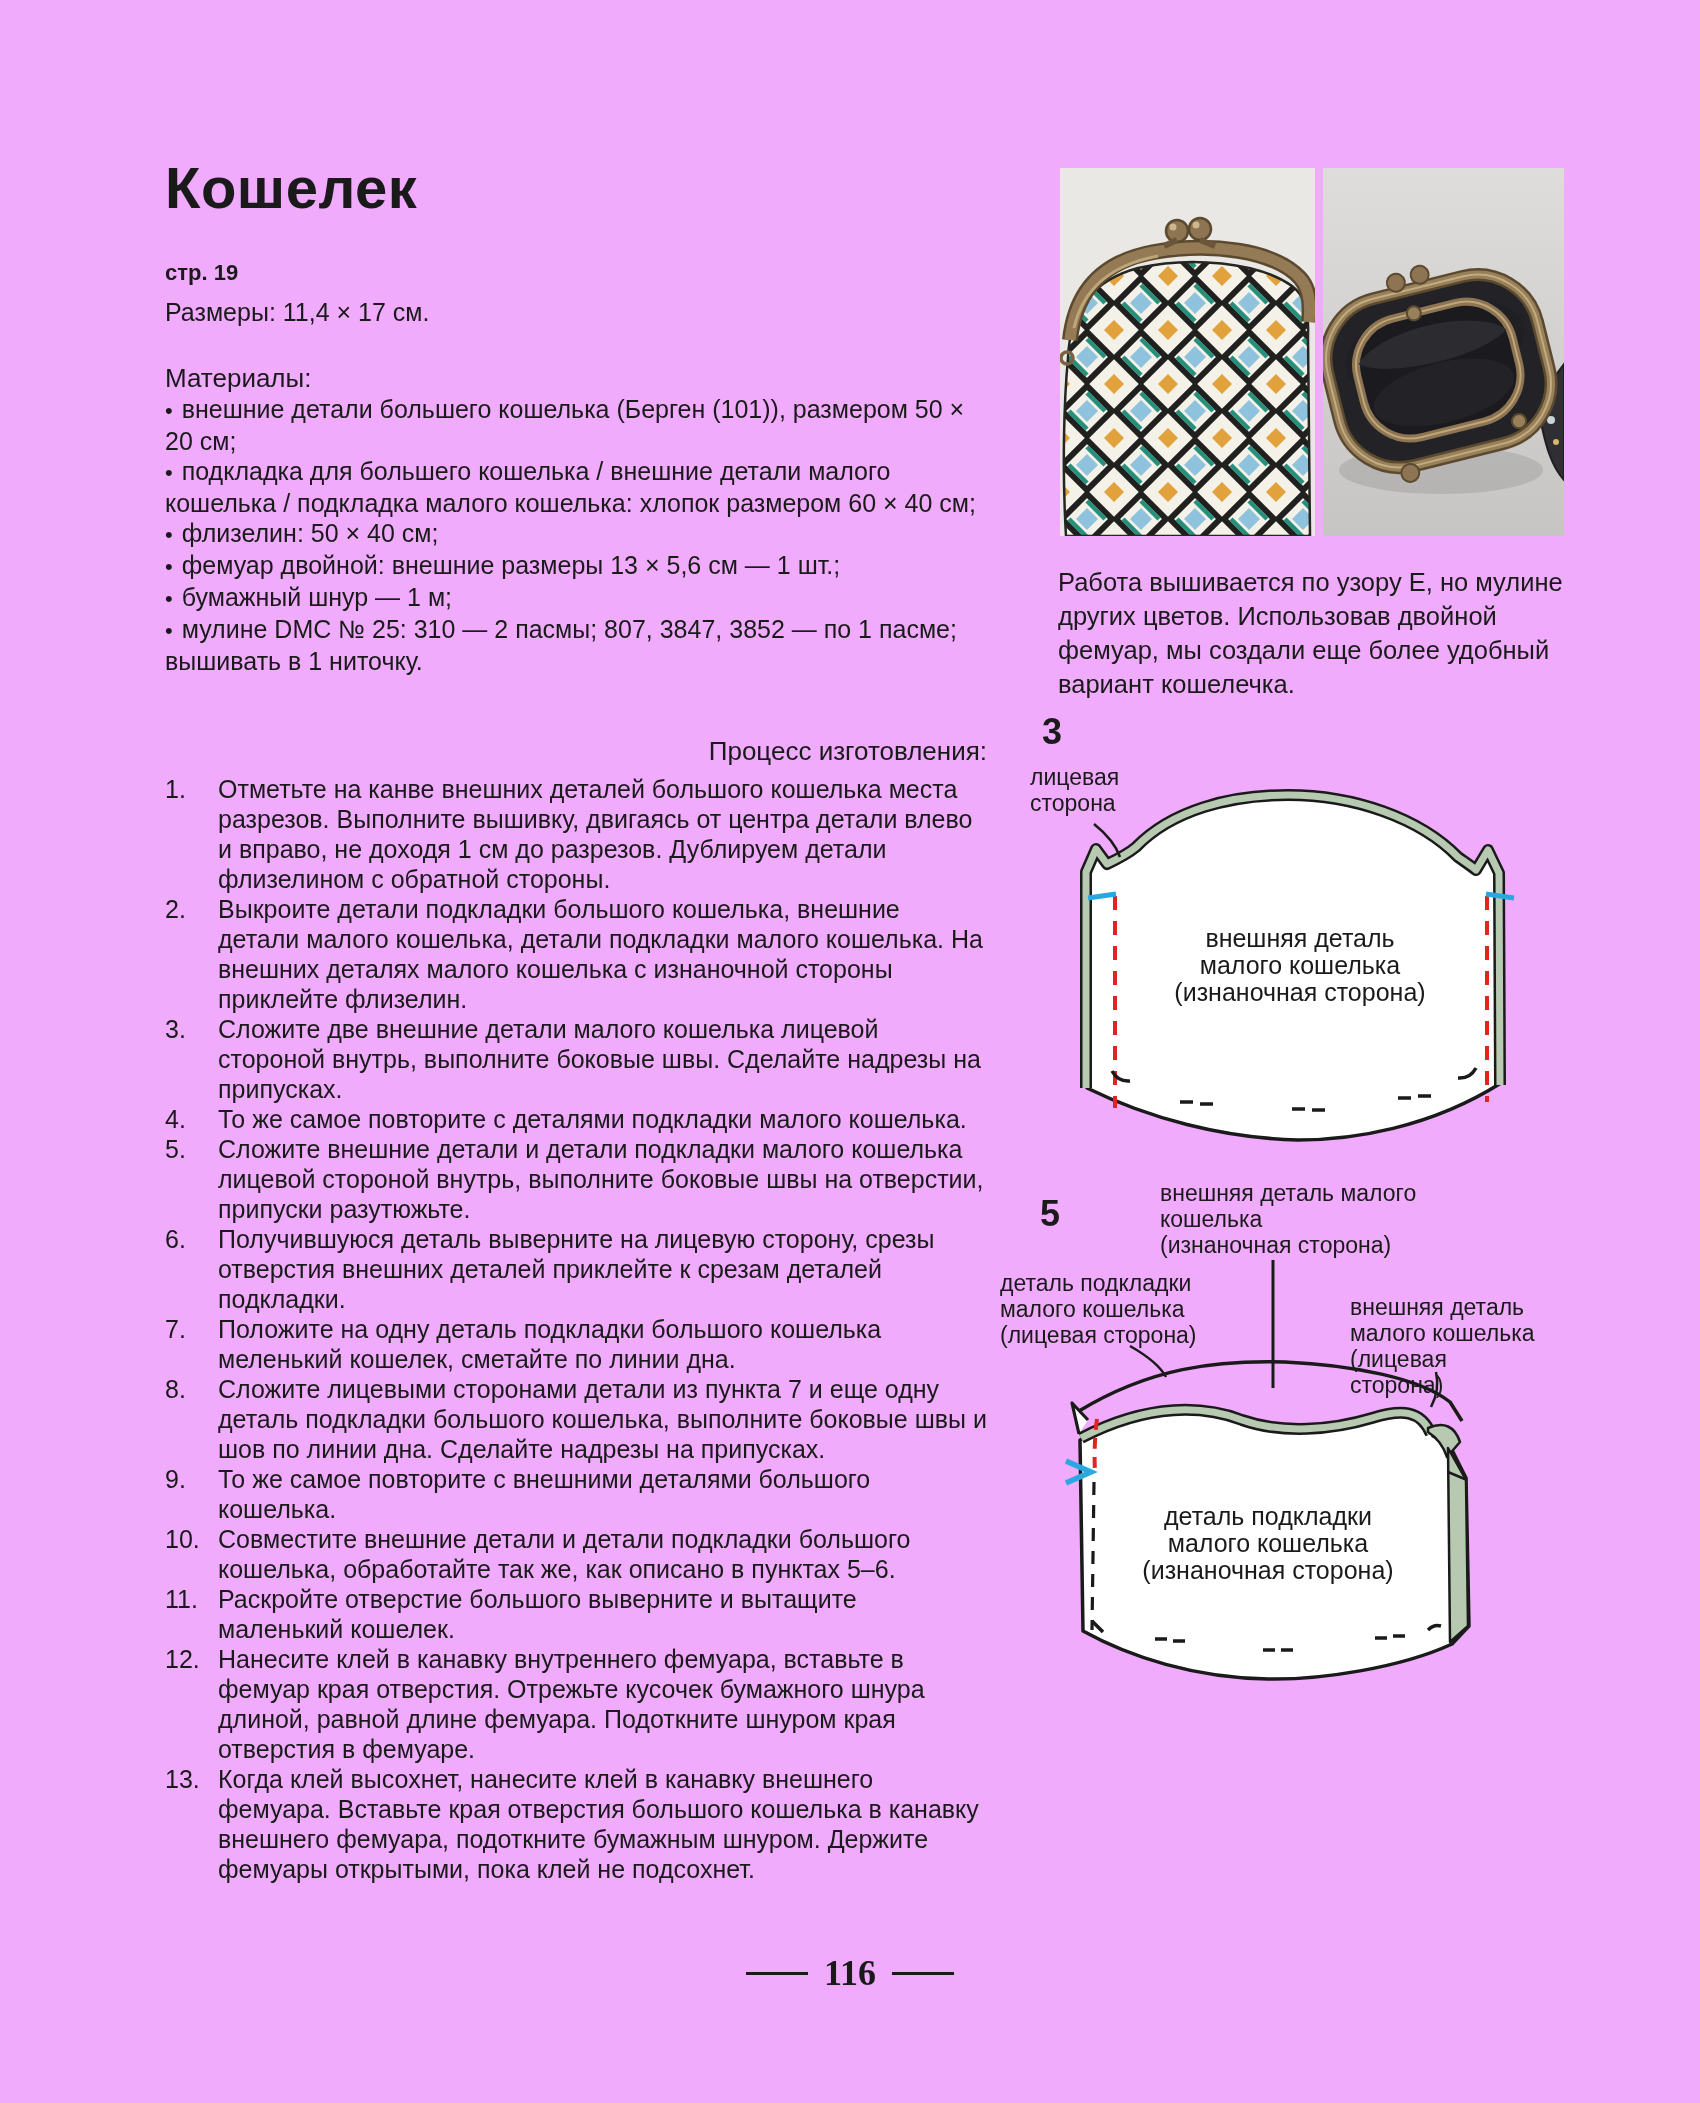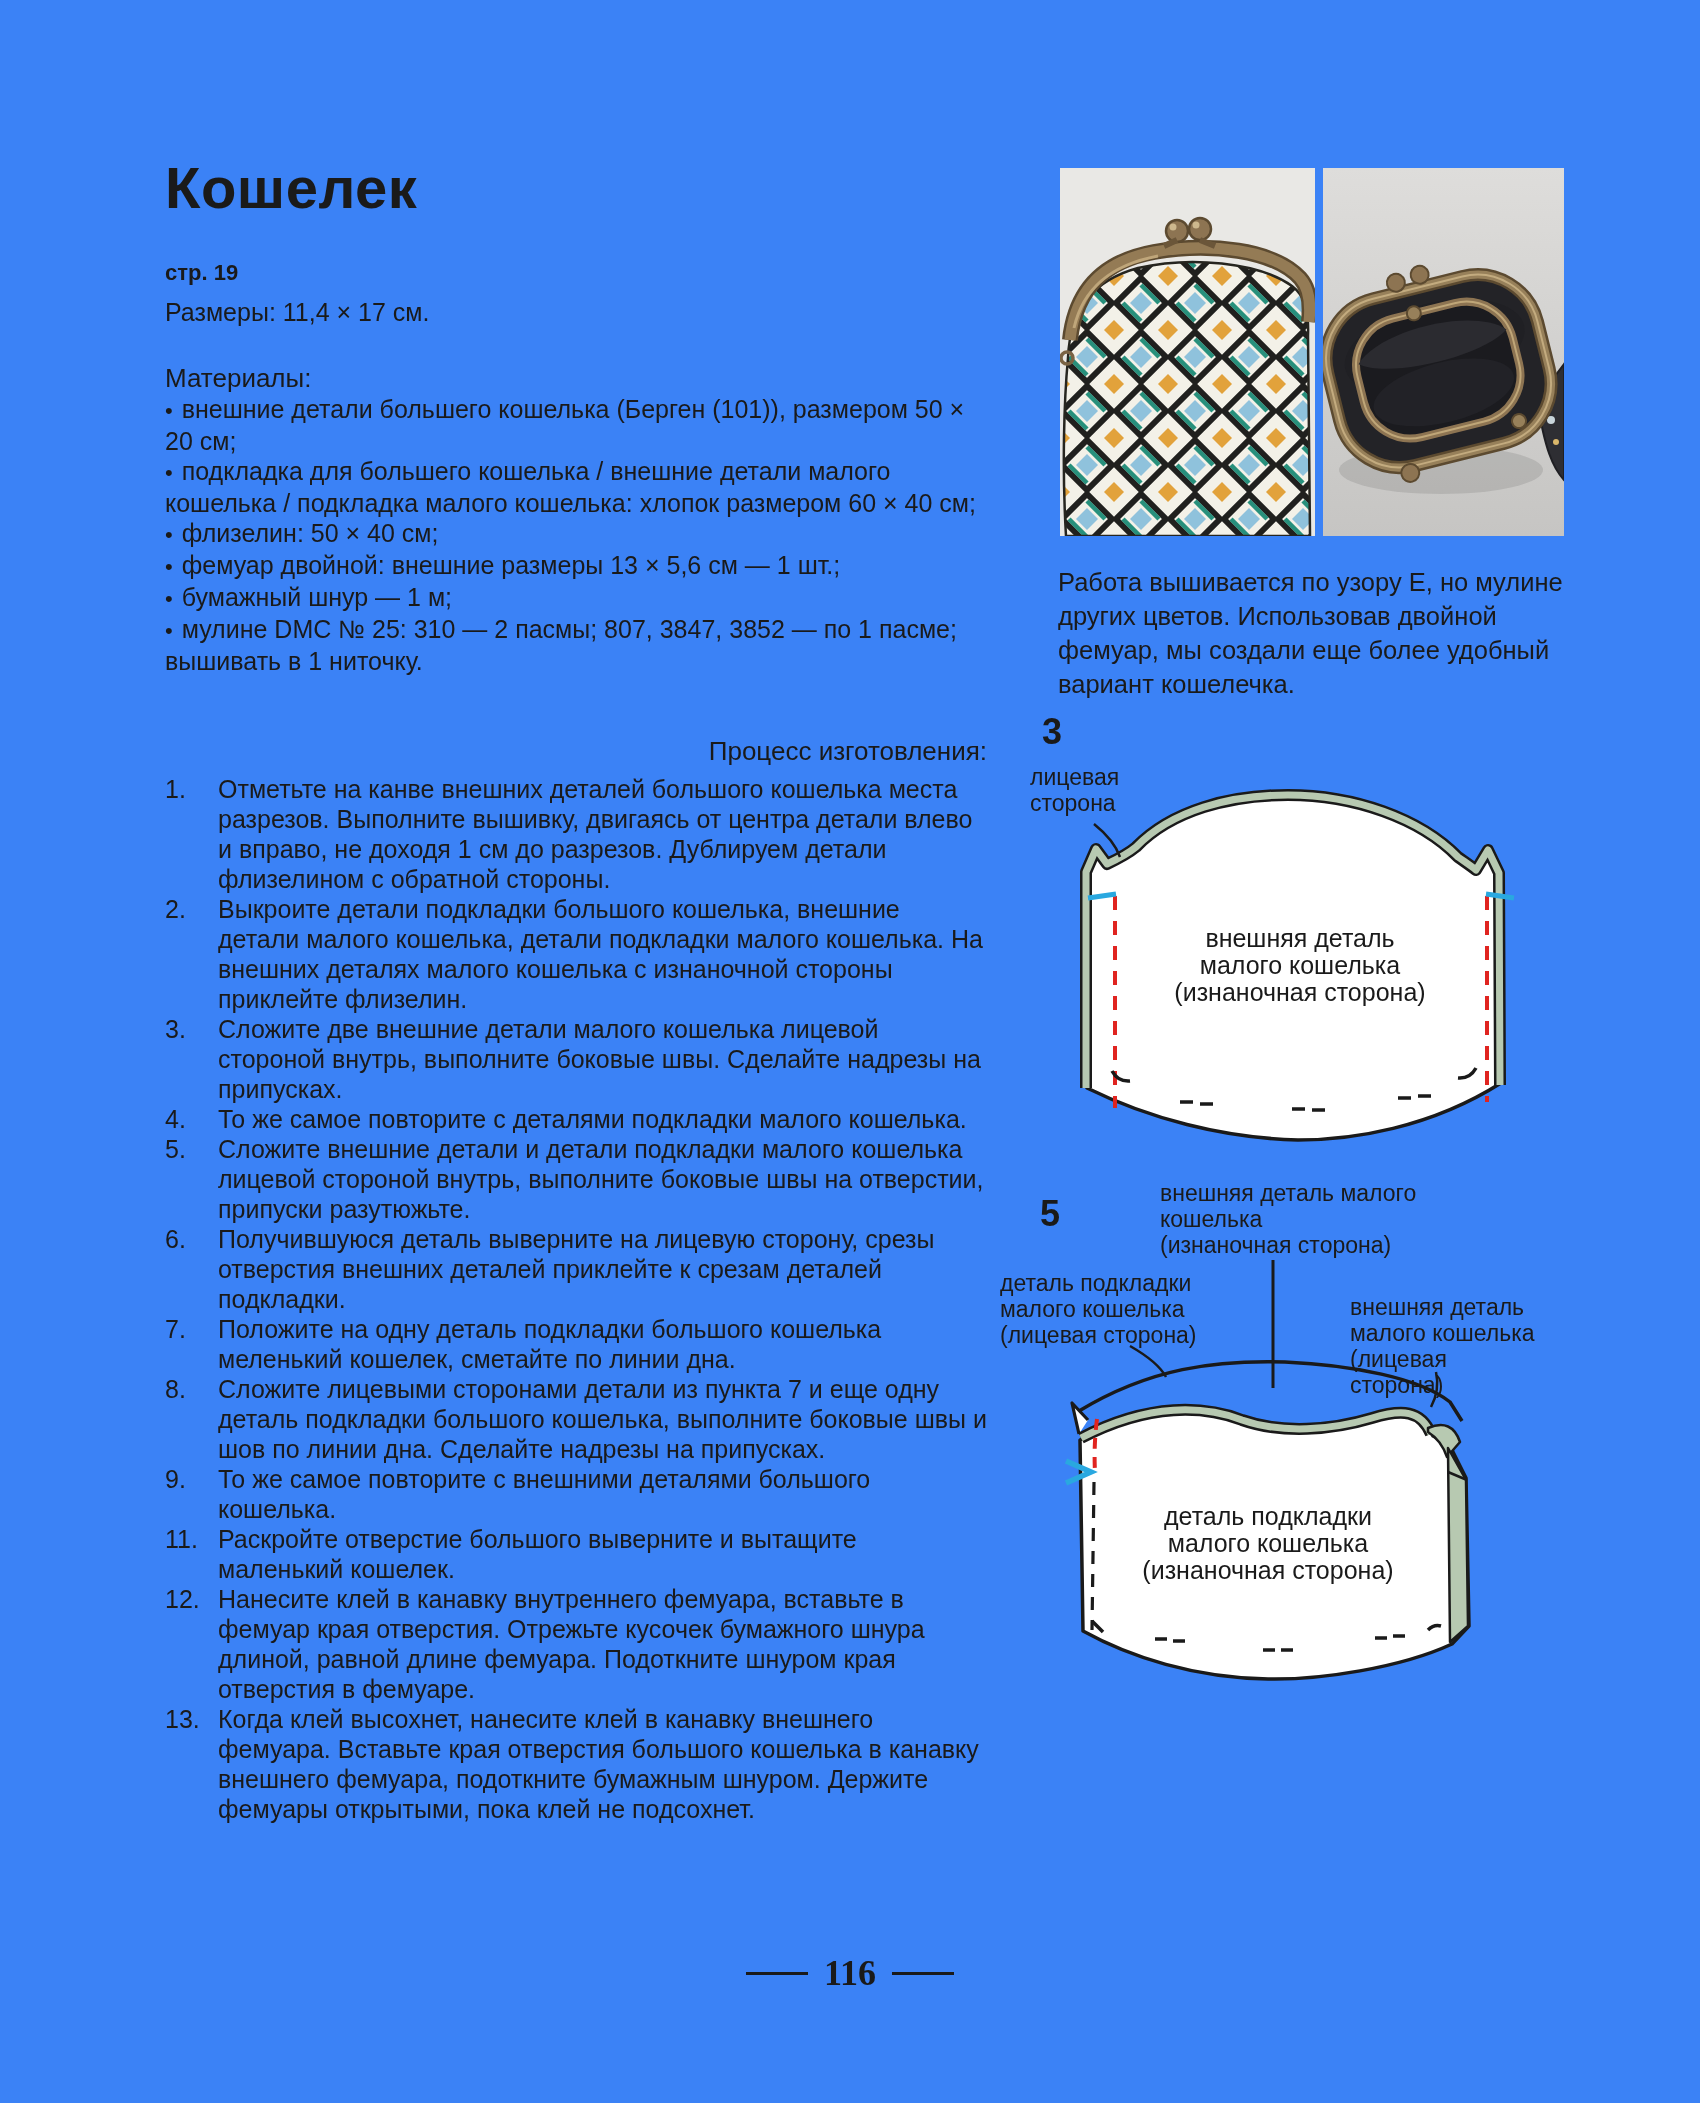--- a/index.html
+++ b/index.html
@@ -1,17 +1,17 @@
 <!DOCTYPE html>
 <html lang="ru"><head>
 <meta charset="utf-8">
 <style>
   html,body{margin:0;padding:0;background:#ffffff;}
   #page{
-    position:relative;width:1700px;height:2103px;background:#3b82f6;overflow:hidden;
+    position:relative;width:1700px;height:2103px;background:#f0abfc;overflow:hidden;
     font-family:"Liberation Sans","DejaVu Sans",sans-serif;color:#1a1a1a;
   }
   
   .left-col{position:absolute;left:165px;top:156px;width:822px;}
   .title{font-size:58px;line-height:64px;font-weight:bold;letter-spacing:0.5px;margin:0;}
   .page-ref{margin-top:38px;font-size:22px;line-height:30px;font-weight:bold;}
   .dims{margin-top:9px;font-size:25px;line-height:30px;}
   .mat-heading{margin-top:36px;font-size:26px;line-height:30px;}
   .mat-list{margin-top:1px;font-size:25px;line-height:30px;}
   .mat-item .bullet{font-size:22px;margin-right:9px;}
@@ -92,20 +92,24 @@
         </div>
       <div class="step">
           <span class="num">8.</span>
           <span class="txt">Сложите лицевыми сторонами детали из пункта 7 и еще одну деталь подкладки большого кошелька, выполните боковые швы и шов по линии дна. Сделайте надрезы на припусках.</span>
         </div>
       <div class="step">
           <span class="num">9.</span>
           <span class="txt">То же самое повторите с внешними деталями большого кошелька.</span>
         </div>
       <div class="step">
+          <span class="num">10.</span>
+          <span class="txt">Совместите внешние детали и детали подкладки большого кошелька, обработайте так же, как описано в пунктах 5–6.</span>
+        </div>
+      <div class="step">
           <span class="num">11.</span>
           <span class="txt">Раскройте отверстие большого выверните и вытащите маленький кошелек.</span>
         </div>
       <div class="step">
           <span class="num">12.</span>
           <span class="txt">Нанесите клей в канавку внутреннего фемуара, вставьте в фемуар края отверстия. Отрежьте кусочек бумажного шнура длиной, равной длине фемуара. Подоткните шнуром края отверстия в фемуаре.</span>
         </div>
       <div class="step">
           <span class="num">13.</span>
           <span class="txt">Когда клей высохнет, нанесите клей в канавку внешнего фемуара. Вставьте края отверстия большого кошелька в канавку внешнего фемуара, подоткните бумажным шнуром. Держите фемуары открытыми, пока клей не подсохнет.</span>

